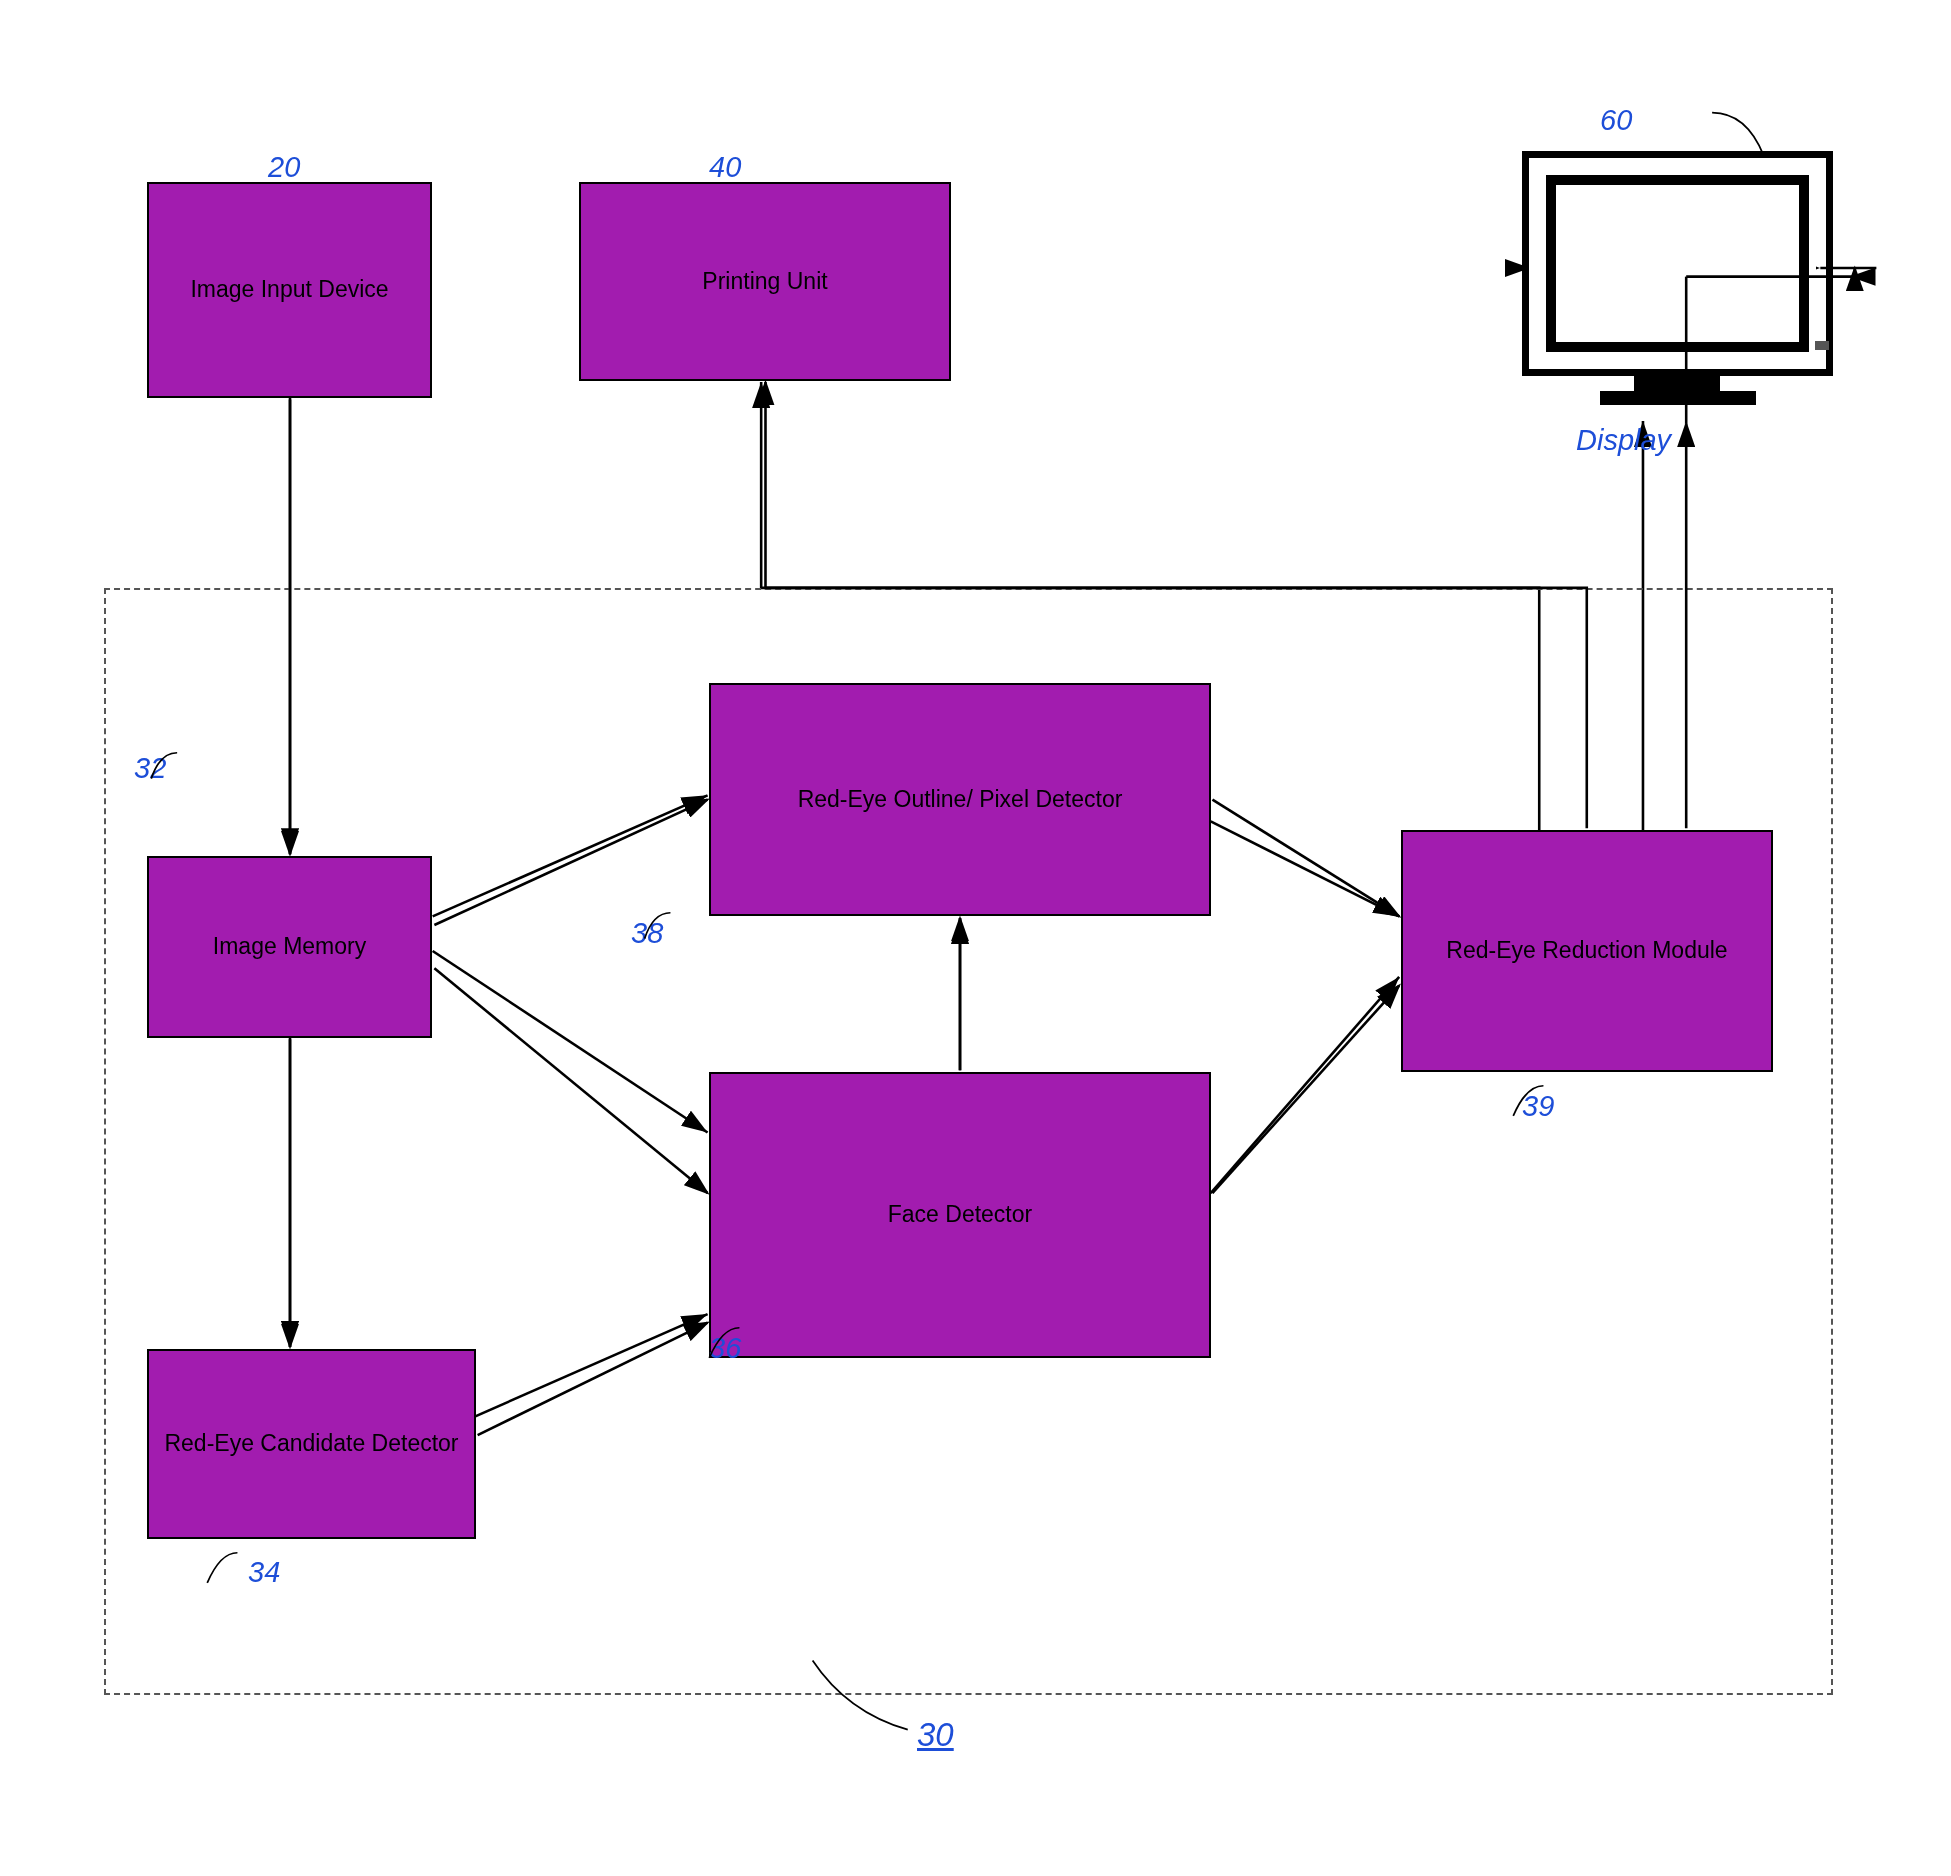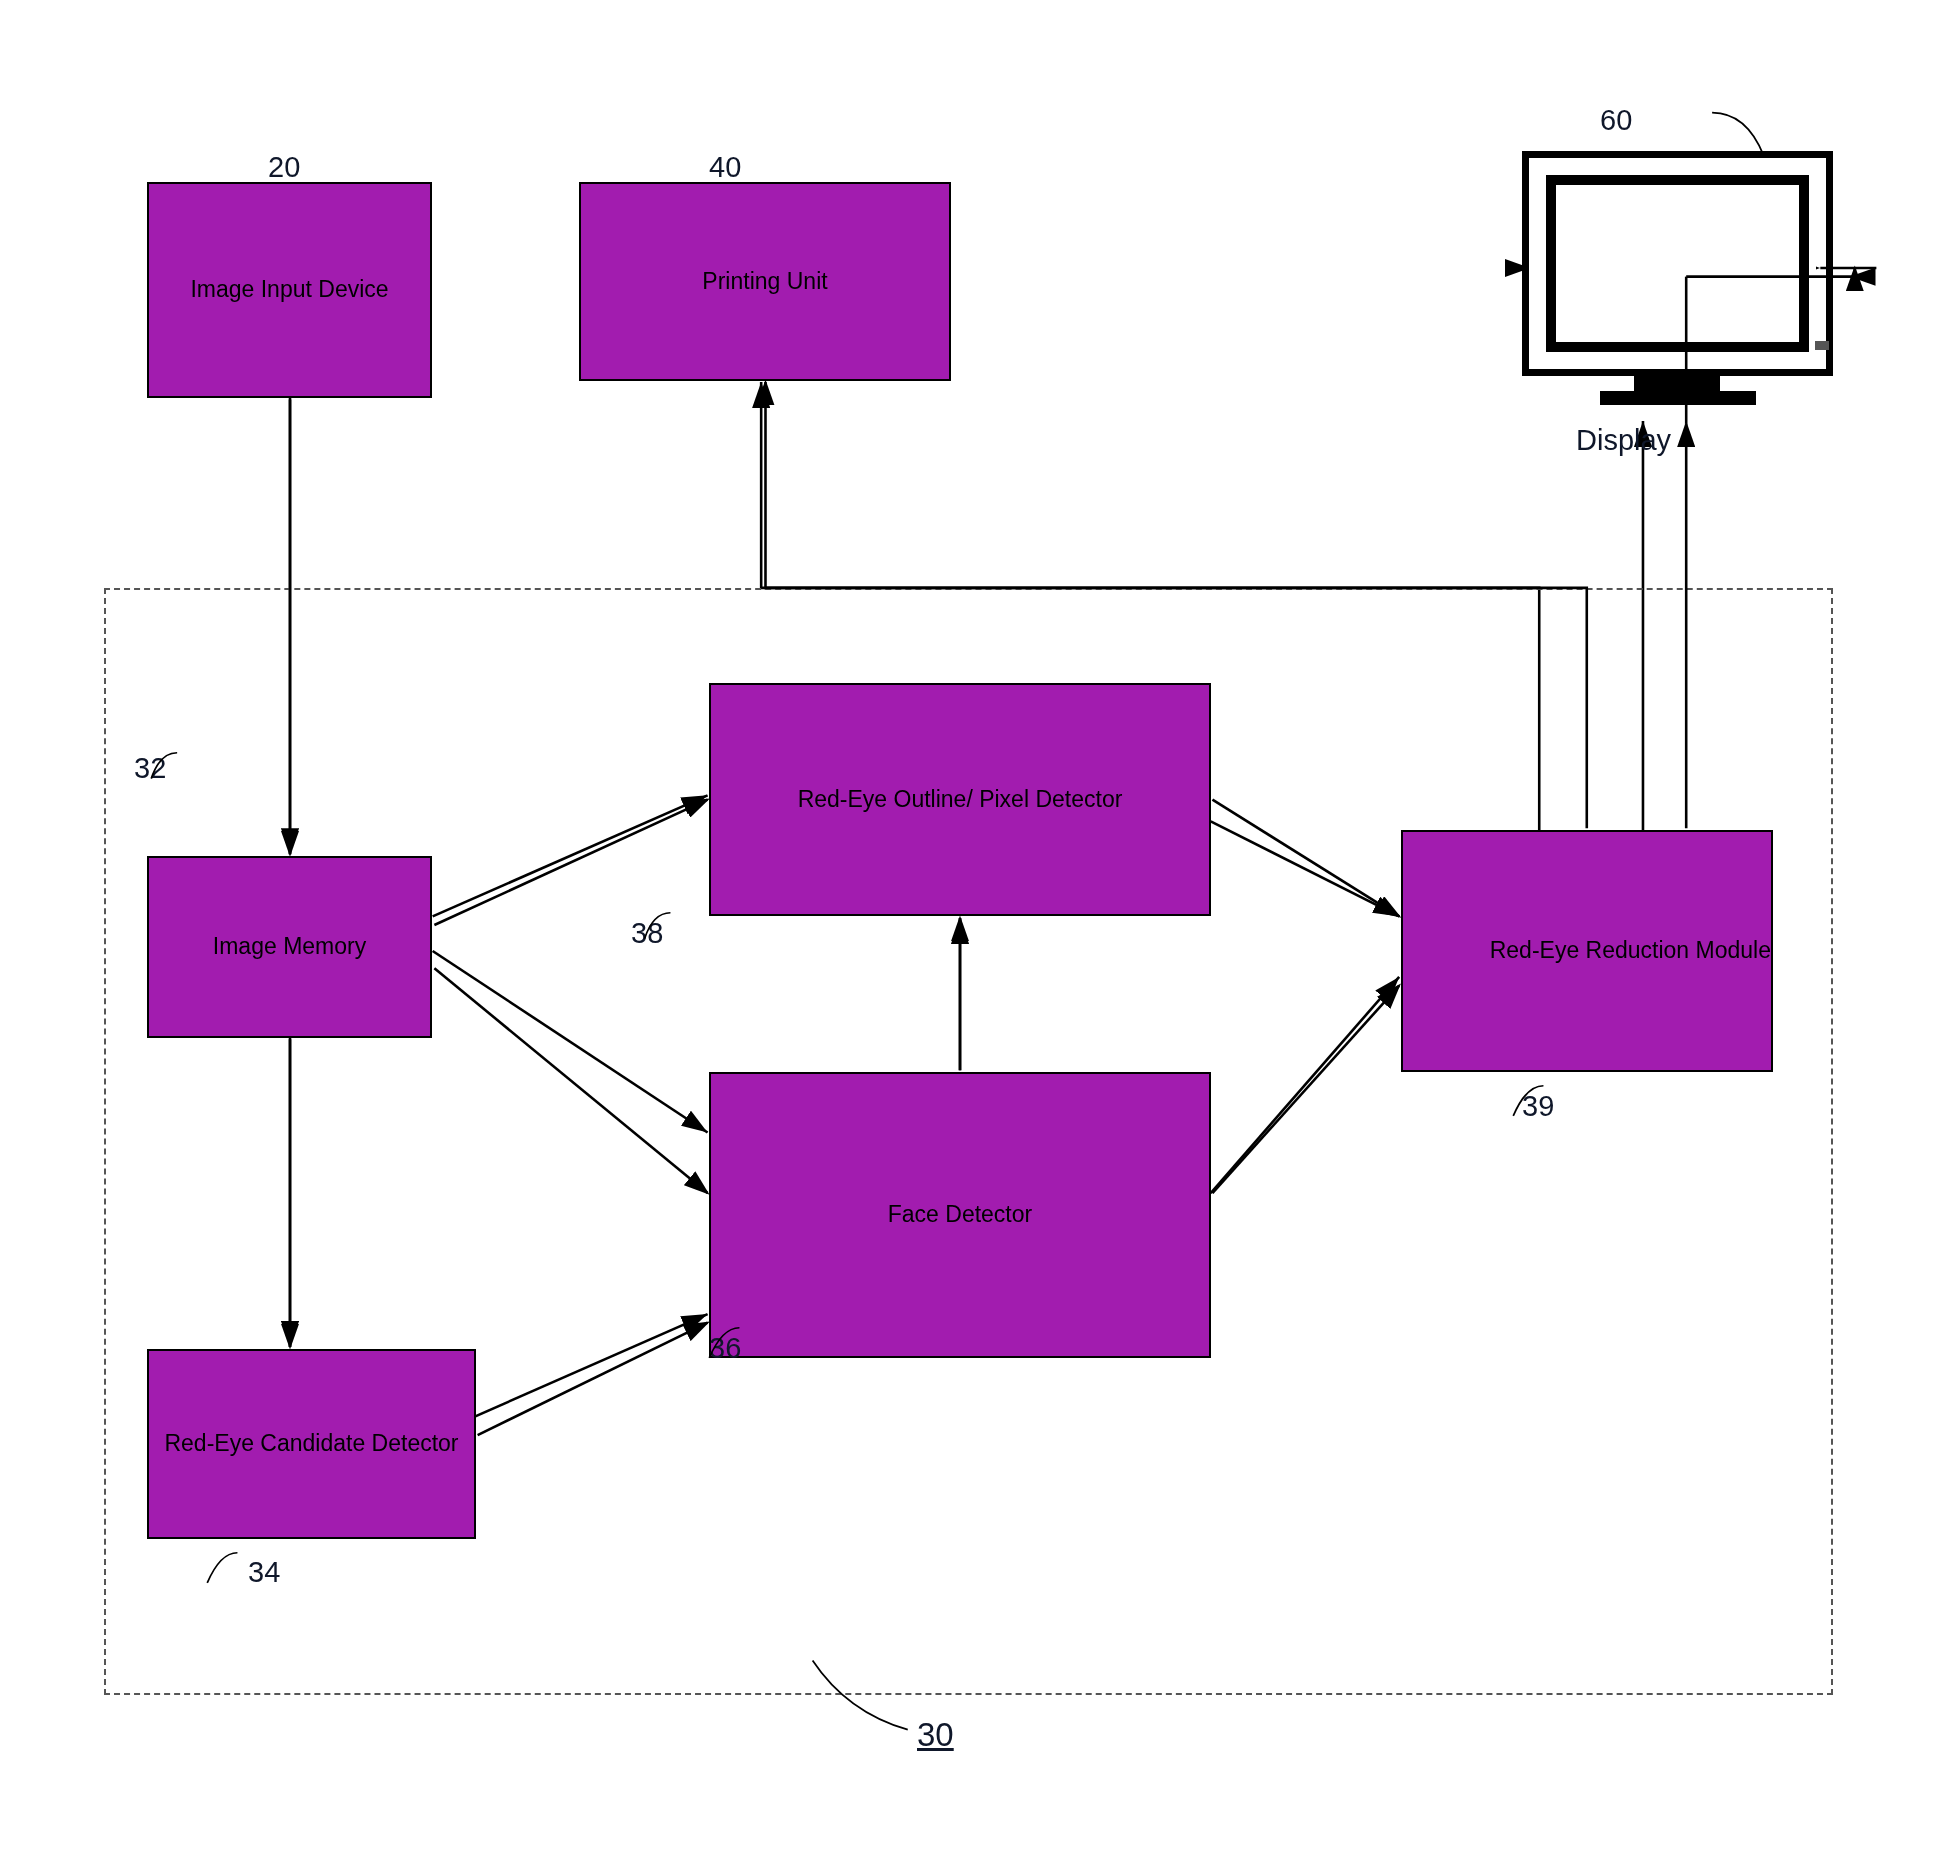--- a/index.html
+++ b/index.html
@@ -29,21 +29,22 @@
       text-align: center;
       font-size: 23px;
       font-weight: normal;
       line-height: 1.3;
     }
 
     .label {
       position: absolute;
       font-size: 29px;
       font-weight: normal;
-      color: #0f172a;
+      color: #1d4ed8;
+      font-style: italic;
     }
 
     .label-underline {
       text-decoration: underline;
     }
 
     
     .system-box {
       position: absolute;
       border: 2.6px dashed #555;
@@ -175,21 +176,21 @@
   <div class="box" style="top:1072px; left:709px; width:502px; height:286px;">
     <span>Face Detector</span>
   </div>
 
   <div class="label" style="top:1332px; left:709px;">36</div>
 
   <svg style="position:absolute; top:1319px; left:692px; width:69px; height:52px;" viewBox="0 0 80 60" width="69" height="52">
     <path d="M 55 10 Q 35 10 20 45" stroke="#000" stroke-width="2" fill="none"></path>
   </svg>
 
-  <div class="box" style="top:830px; left:1401px; width:372px; height:242px;justify-content:flex-end;">
+  <div class="box" style="top:830px; left:1401px; width:372px; height:242px;">
     <span>Red-Eye Reduction
 Module</span>
   </div>
 
   <div class="label" style="top:1090px; left:1522px;">39</div>
 
   <svg style="position:absolute; top:1077px; left:1496px; width:69px; height:52px;" viewBox="0 0 80 60" width="69" height="52">
     <path d="M 55 10 Q 35 10 20 45" stroke="#000" stroke-width="2" fill="none"></path>
   </svg>
 

